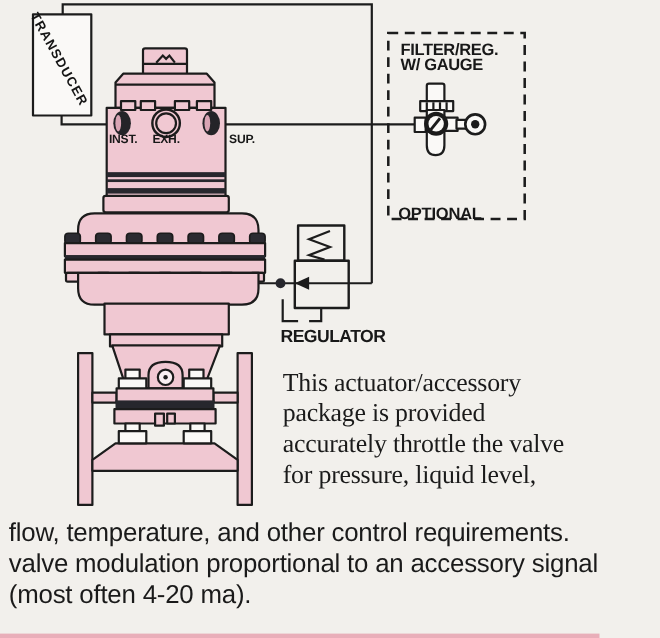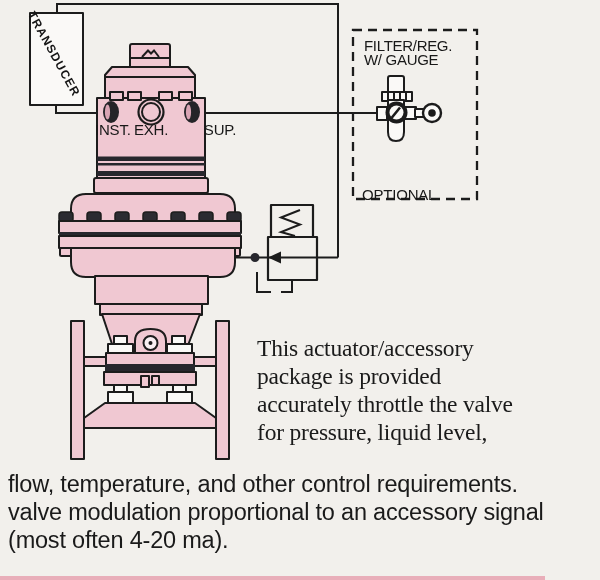--- a/index.html
+++ b/index.html
@@ -10,22 +10,22 @@
   }
   .stage svg{position:absolute;left:0;top:0;}
   
   .pk{fill:#f0c8d2;stroke:#1c1c1c;stroke-width:2;stroke-linejoin:round;}
   .wh{fill:#faf9f7;stroke:#1c1c1c;stroke-width:2;stroke-linejoin:round;}
   .bx{fill:#f2f0ec;stroke:#1c1c1c;stroke-width:2.2;stroke-linejoin:round;}
   .ln{fill:none;stroke:#1c1c1c;stroke-width:2;}
   .dk{fill:#27272d;stroke:none;}
   .dkol{fill:#2b2b31;stroke:#1c1c1c;stroke-width:1.5;}
   
-  .lbl{position:absolute;color:#181818;font-weight:normal;white-space:nowrap;}
-  .port-lbl{width:34px;text-align:center;font-size:15px;letter-spacing:-0.2px;}
+  .lbl{position:absolute;color:#181818;font-weight:bold;white-space:nowrap;}
+  .port-lbl{width:34px;text-align:center;font-size:11px;letter-spacing:-0.2px;}
   .opt-title{font-size:15px;line-height:14px;letter-spacing:-0.3px;}
   .air-lbl{font-size:14px;line-height:14px;letter-spacing:-0.2px;}
   .opt-footer{font-size:15px;letter-spacing:-0.2px;margin-top:10px;}
   .reg-lbl{font-size:16px;letter-spacing:-0.5px;}
   .transducer-lbl{
     position:absolute;left:37px;top:9px;color:#141414;font-weight:bold;
     font-size:12px;letter-spacing:1.1px;white-space:nowrap;
     transform:rotate(61deg);transform-origin:0 0;
   }
   .caption{position:absolute;color:#1a1a1a;font-size:23.5px;line-height:28px;letter-spacing:-0.2px;}
@@ -184,20 +184,21 @@
   <div class="lbl port-lbl" style="left:95px;top:121px;">INST.</div>
   <div class="lbl port-lbl" style="left:134px;top:121px;">EXH.</div>
   <div class="lbl port-lbl" style="left:175px;top:121px;margin-left:28px;">SUP.</div>
 
   <div class="lbl opt-title" style="left:364px;top:39px;">
     <div>FILTER/REG.</div>
     <div>W/ GAUGE</div>
   </div>
   <div class="lbl opt-footer" style="left:362px;top:176px;">OPTIONAL</div>
 
+  <div class="lbl reg-lbl" style="left:255px;top:298px;">REGULATOR</div>
 
   <div class="caption" style="left:257px;top:334px;font-family:Liberation Serif, serif;">
     <div>This actuator/accessory</div>
     <div>package is provided</div>
     <div>accurately throttle the valve</div>
     <div>for pressure, liquid level,</div>
   </div>
   <div class="caption" style="left:8px;top:470px;">
     <div>flow, temperature, and other control requirements.</div>
     <div>valve modulation proportional to an accessory signal</div>

